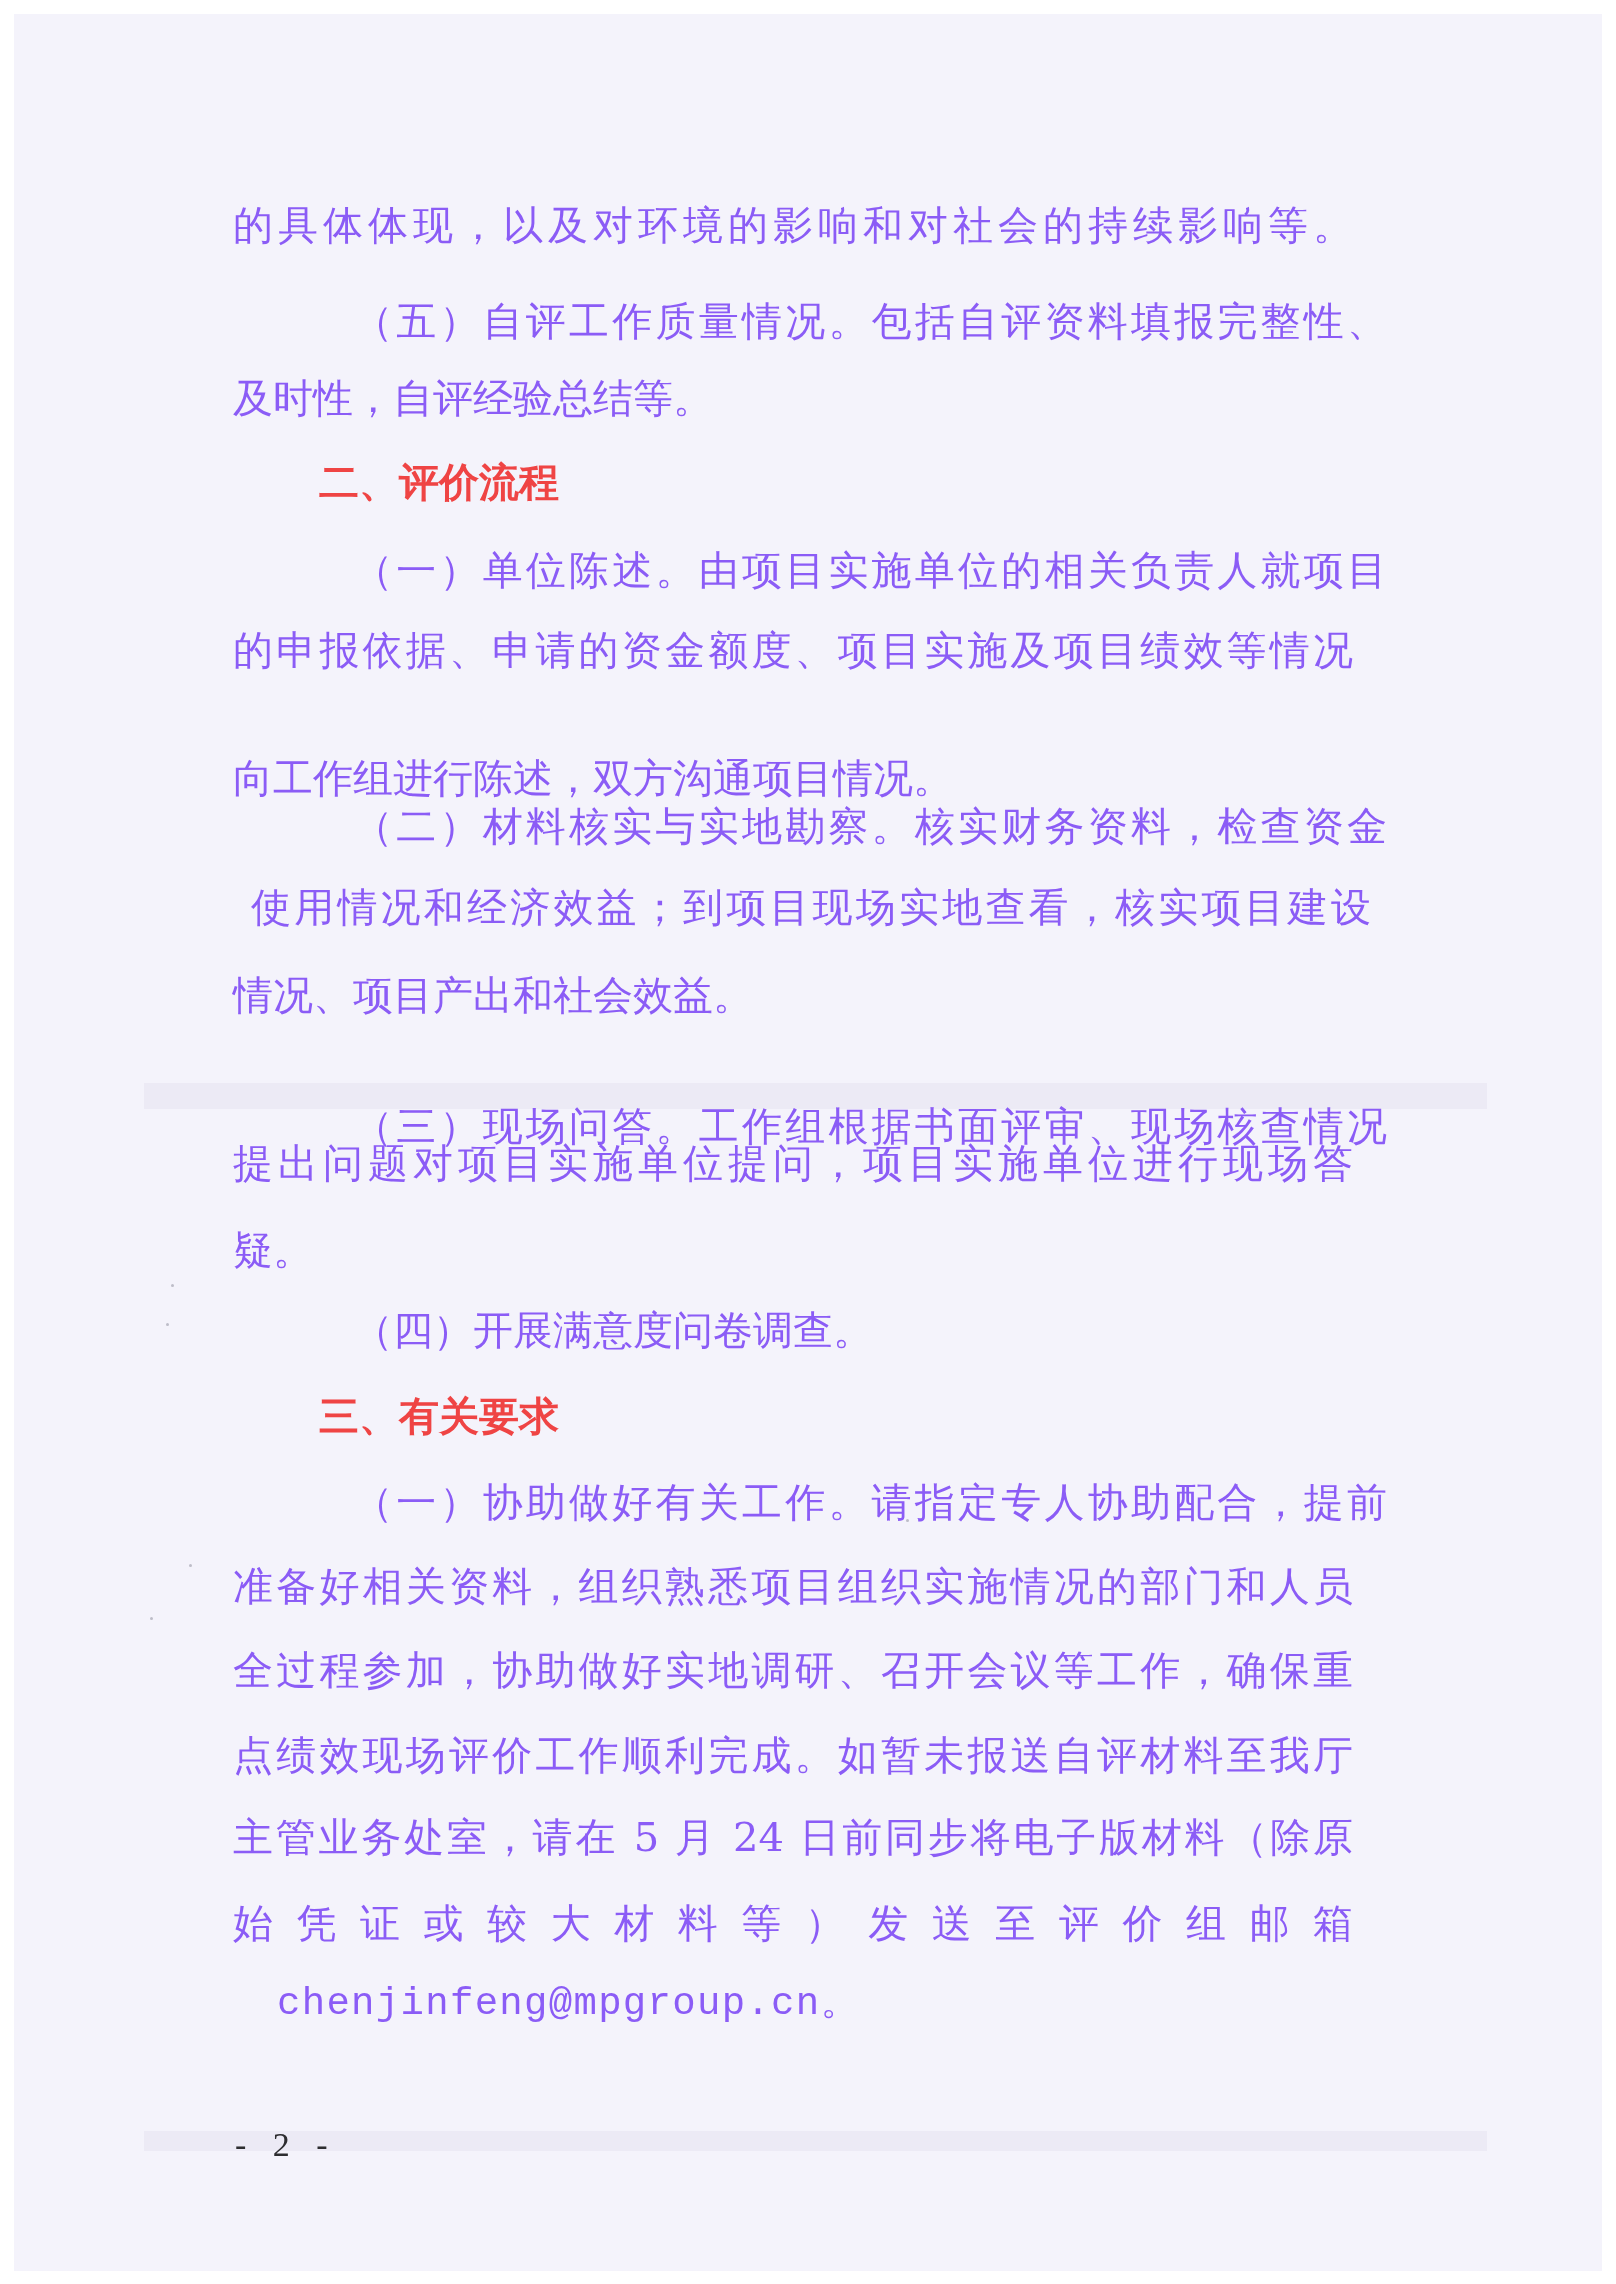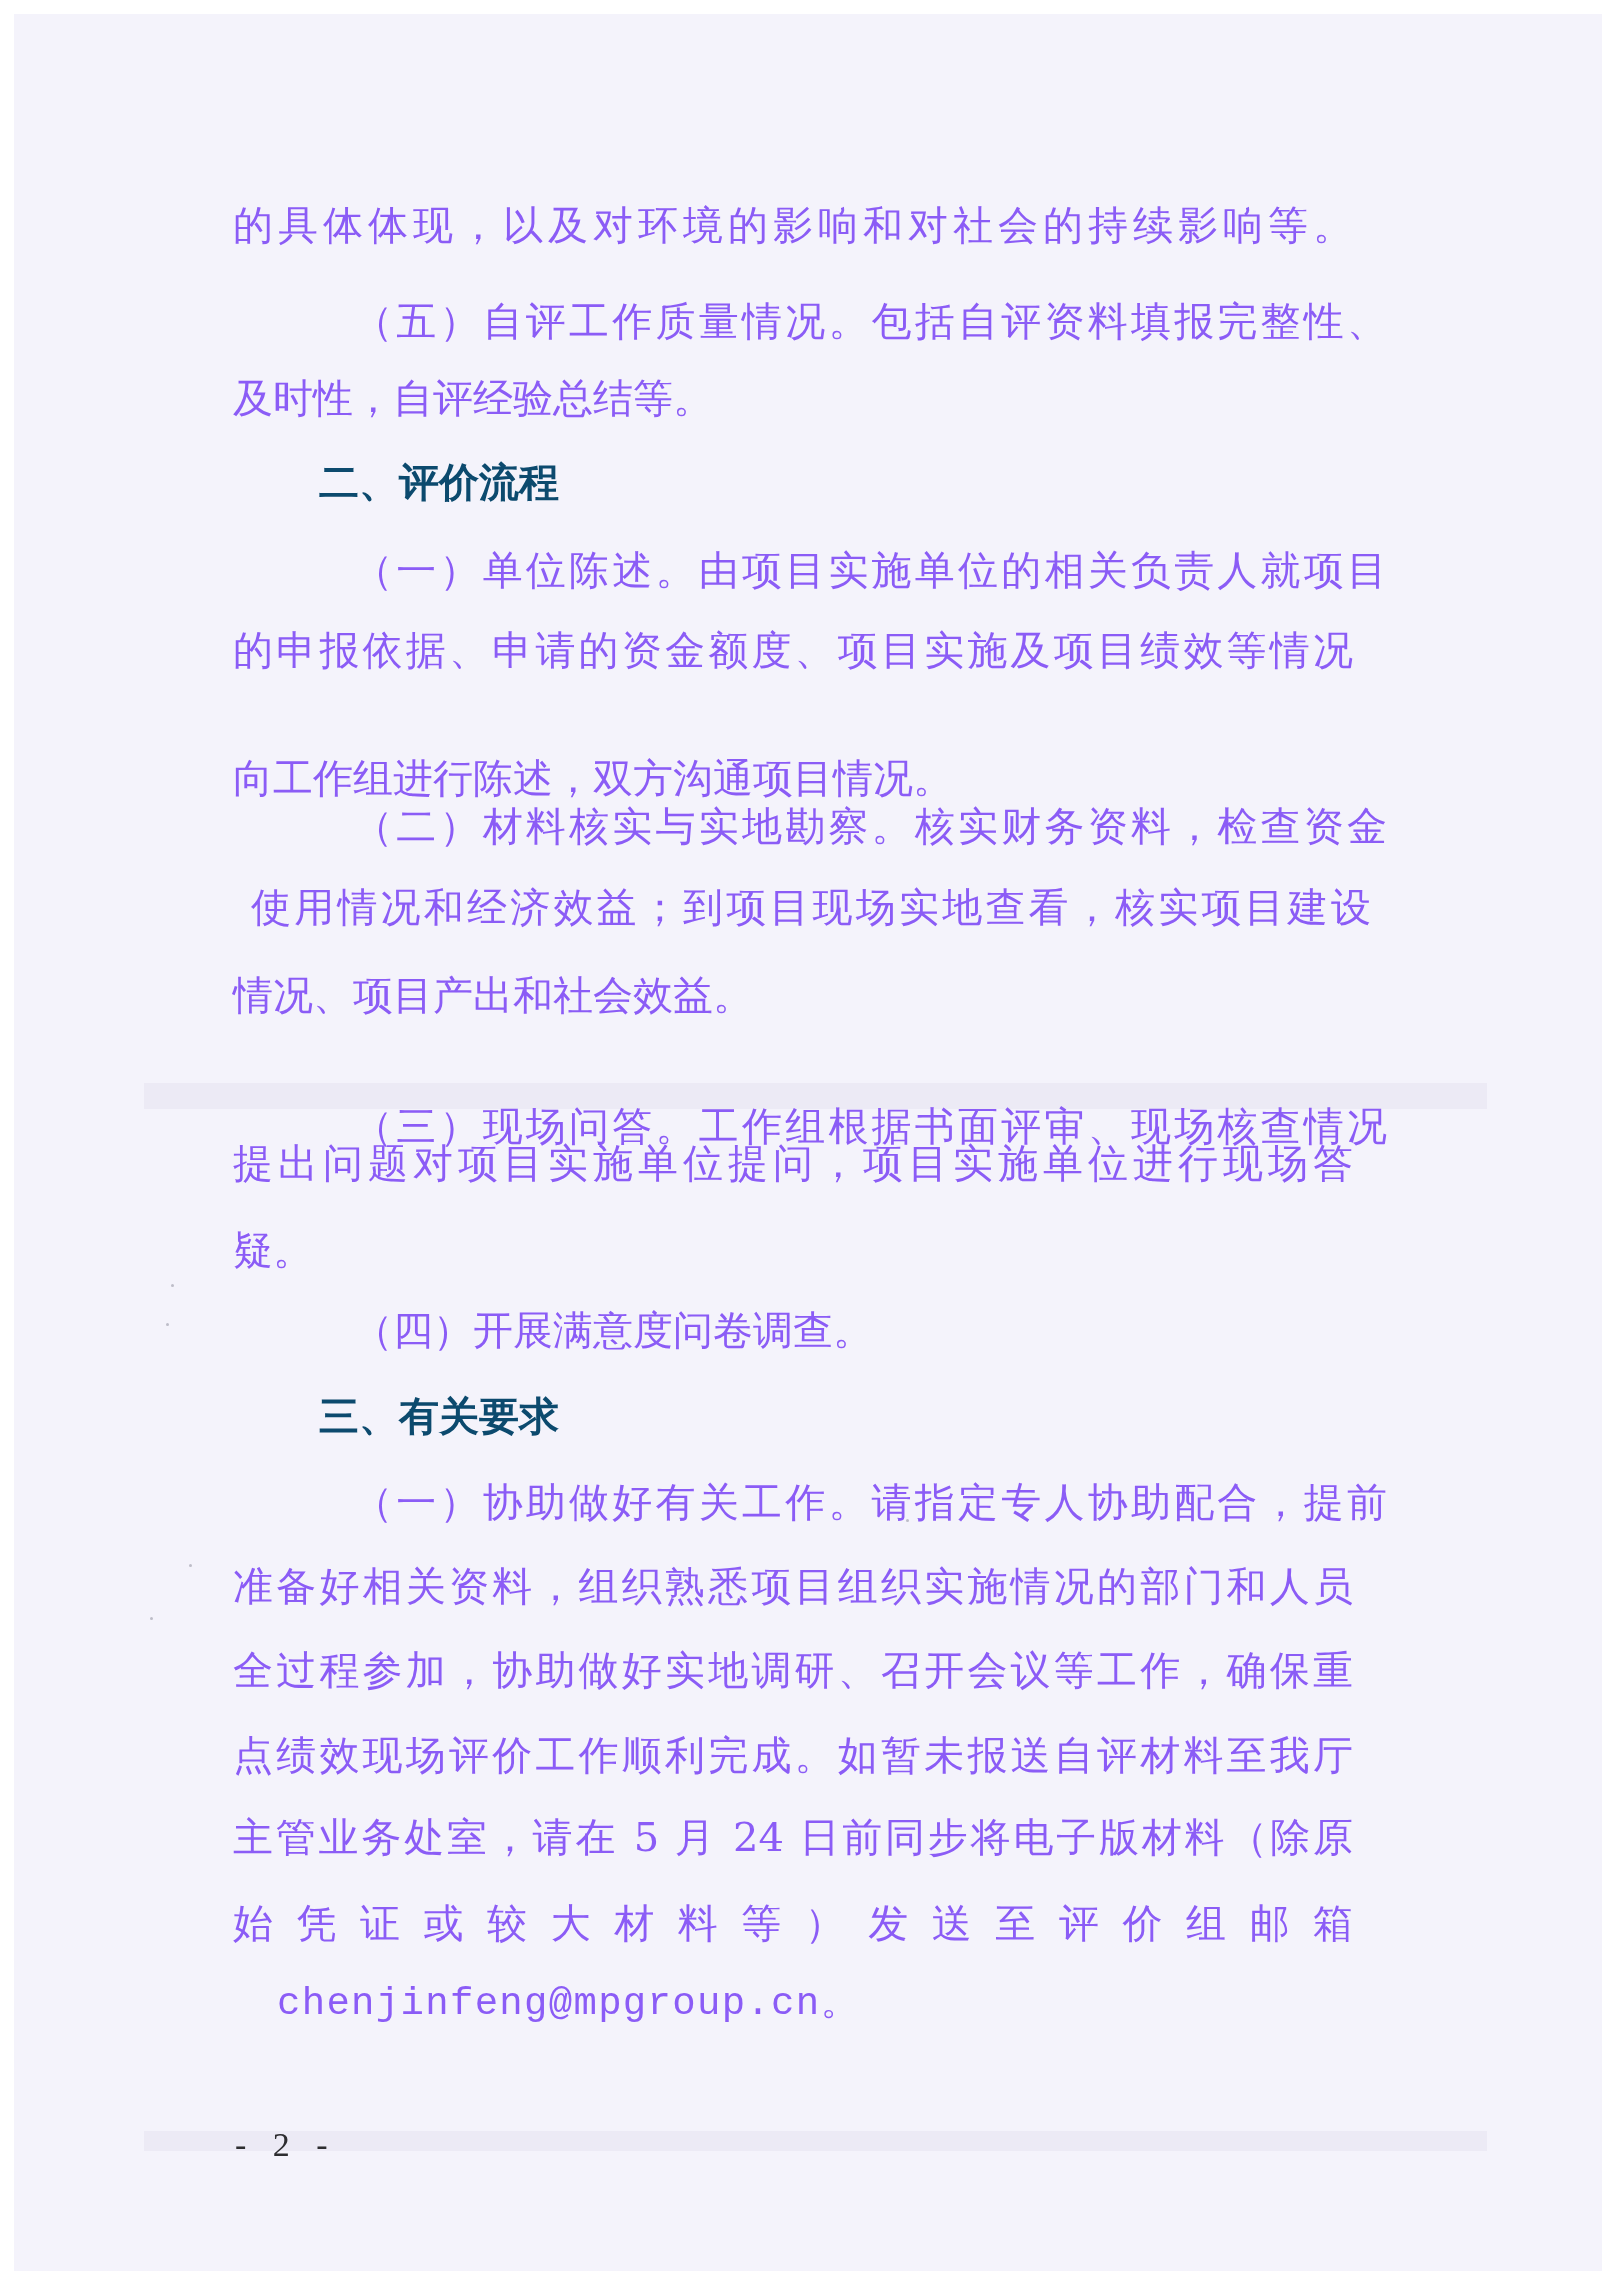--- a/index.html
+++ b/index.html
@@ -15,21 +15,21 @@
     background: rgba(220,218,236,0.35);
   }
   .line {
     position: absolute; left: 233px; width: 1120px;
     font-family: "DejaVu Serif", "Liberation Serif", serif;
     font-size: 40px; line-height: 52px; height: 52px;
     color: #8b5cf6; white-space: nowrap;
   }
   .just { text-align: justify; text-align-last: justify; }
   .indent { left: 319px; width: 1034px; margin-left: 34px; }
-  .heading { left: 319px; width: auto; font-family: "DejaVu Sans", "Liberation Sans", sans-serif; font-weight: bold; color: #0c4a6e; }
+  .heading { left: 319px; width: auto; font-family: "DejaVu Sans", "Liberation Sans", sans-serif; font-weight: bold; color: #ef4444; }
   .mono { font-family: "Liberation Mono", "DejaVu Sans Mono", monospace; font-size: 39px; letter-spacing: 1.3px; }
   .pagenum {
     position: absolute; left: 235px; top: 2126px;
     font-family: "Liberation Serif", "DejaVu Serif", serif; font-size: 34px; color: #2d2d30;
     letter-spacing: 9px;
   }
   .speck { position: absolute; width: 3.3px; height: 3.3px; background: #9a9aa6; border-radius: 50%; opacity: .6; }
 </style>
 </head>
 <body>

